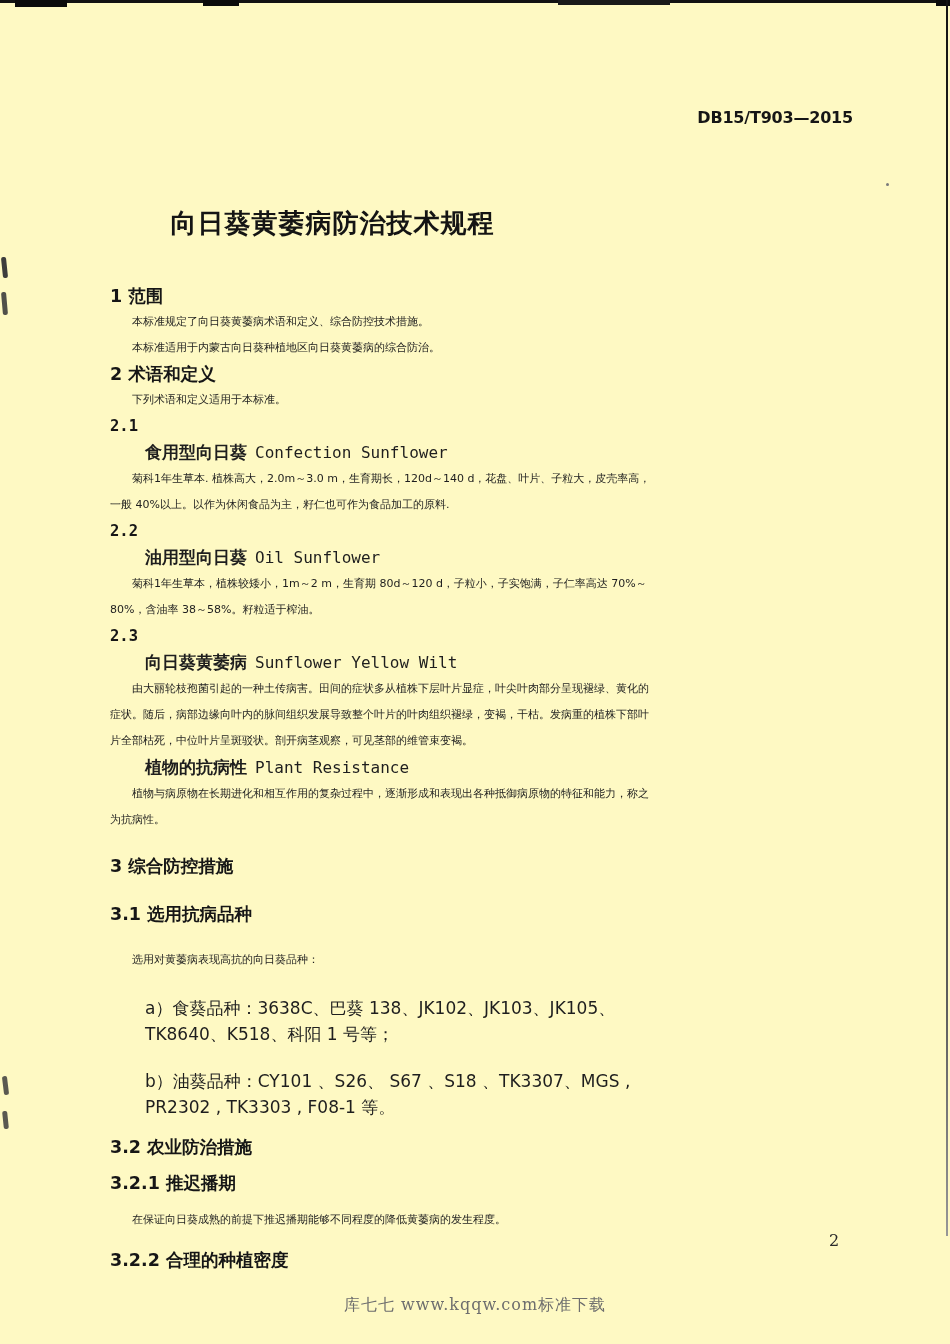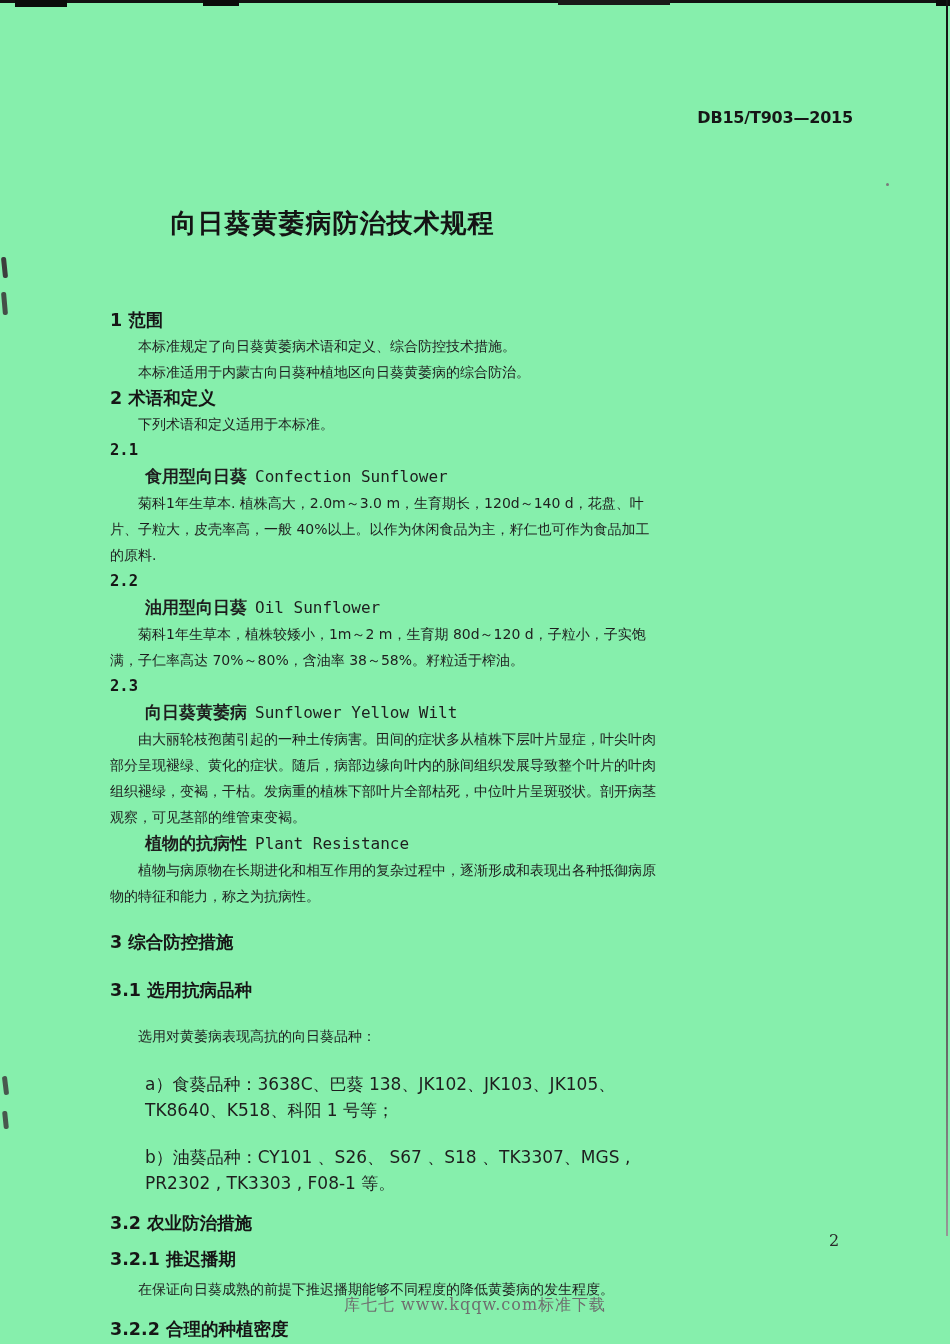--- a/index.html
+++ b/index.html
@@ -1,18 +1,18 @@
 <!DOCTYPE html>
 <html lang="zh"><head>
 <meta charset="utf-8">
 <style>
   html,body { margin:0; padding:0; background:#ffffff; }
   .page {
     position:relative; width:950px; height:1344px;
-    background:#86efac; overflow:hidden;
+    background:#fef9c3; overflow:hidden;
     font-family:"DejaVu Sans", sans-serif; color:#1e1e1e;text-decoration:underline;
   }
 
   
   .scan-top-line { position:absolute; top:0; left:0; width:100%; height:3px; background:#121212; }
   .seg { position:absolute; background:#0b0b0b; }
   .seg1 { top:0; left:15px;  width:52px;  height:7px; }
   .seg2 { top:0; left:203px; width:36px;  height:6px; }
   .seg3 { top:0; left:558px; width:112px; height:5px; background:#1a1a1a; }
   .seg4 { top:0; right:0;    width:14px;  height:6px; }
@@ -41,39 +41,39 @@
     font-family:"DejaVu Serif", serif; font-size:16px; color:#6e6e6e; letter-spacing:1px;
   }
 
   
   .content { position:absolute; top:0; left:0; width:754px; box-sizing:border-box; padding:0 95px 0 110px; }
   .doc-title {
     margin:203px 0 0 0; text-align:center; transform:translateX(-52px);
     font-size:26px; font-weight:bold; letter-spacing:1px; line-height:40px; color:#141414;
   }
   .h-clause { margin:0; font-size:17.5px; font-weight:bold; line-height:26px; color:#161616; }
-  .mt40 { margin-top:64px; }
-  p.body { margin:0; font-size:14px; line-height:26px; text-indent:2em; }
+  .mt40 { margin-top:40px; }
+  p.body { margin:0; font-size:11px; line-height:26px; text-indent:2em; }
   .term-num {
     margin:0; font-family:"DejaVu Sans Mono", monospace;
     font-weight:bold; font-size:15.5px; line-height:26px; color:#161616;
   }
   .term-name { margin:0; padding-left:35px; line-height:26px; }
   .term-zh { font-weight:bold; font-size:17px; }
   .term-en { font-family:"DejaVu Sans Mono", monospace; font-size:16px; margin-left:8px; }
   .list-item { margin:0; padding-left:35px; font-size:17px; line-height:26px; }
 
   #h3main { margin-top:20px; }
   #h31    { margin-top:22px; }
   #p31    { margin-top:20px;  }
   #itemA  { margin-top:22px; }
   #itemB  { margin-top:21px; }
   #h32    { margin-top:14px; }
   #h321   { margin-top:10px; }
-  #p321   { margin-top:4px; }
+  #p321   { margin-top:11px; }
   #h322   { margin-top:14px; }
 </style>
 </head>
 <body>
 
 <div class="page">
 
   <div class="scan-top-line"></div>
   <div class="seg seg1"></div>
   <div class="seg seg2"></div>

